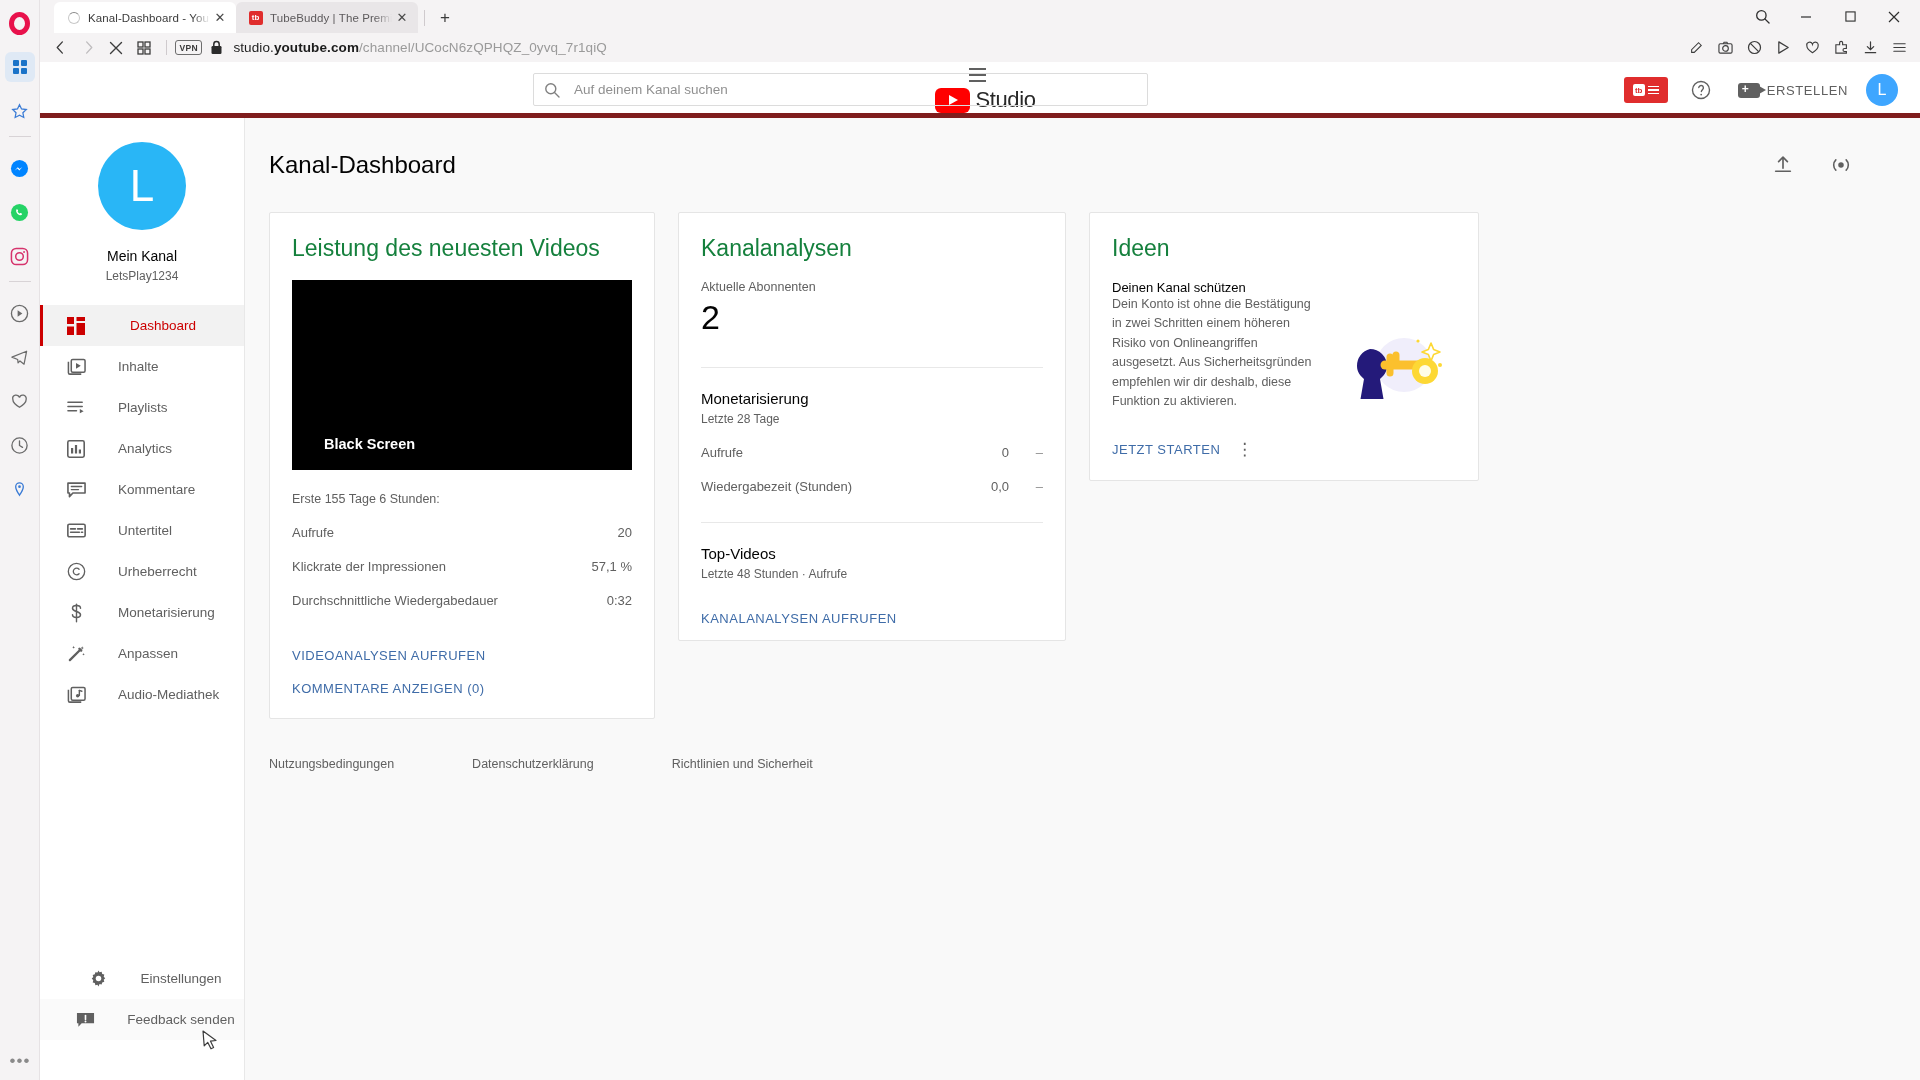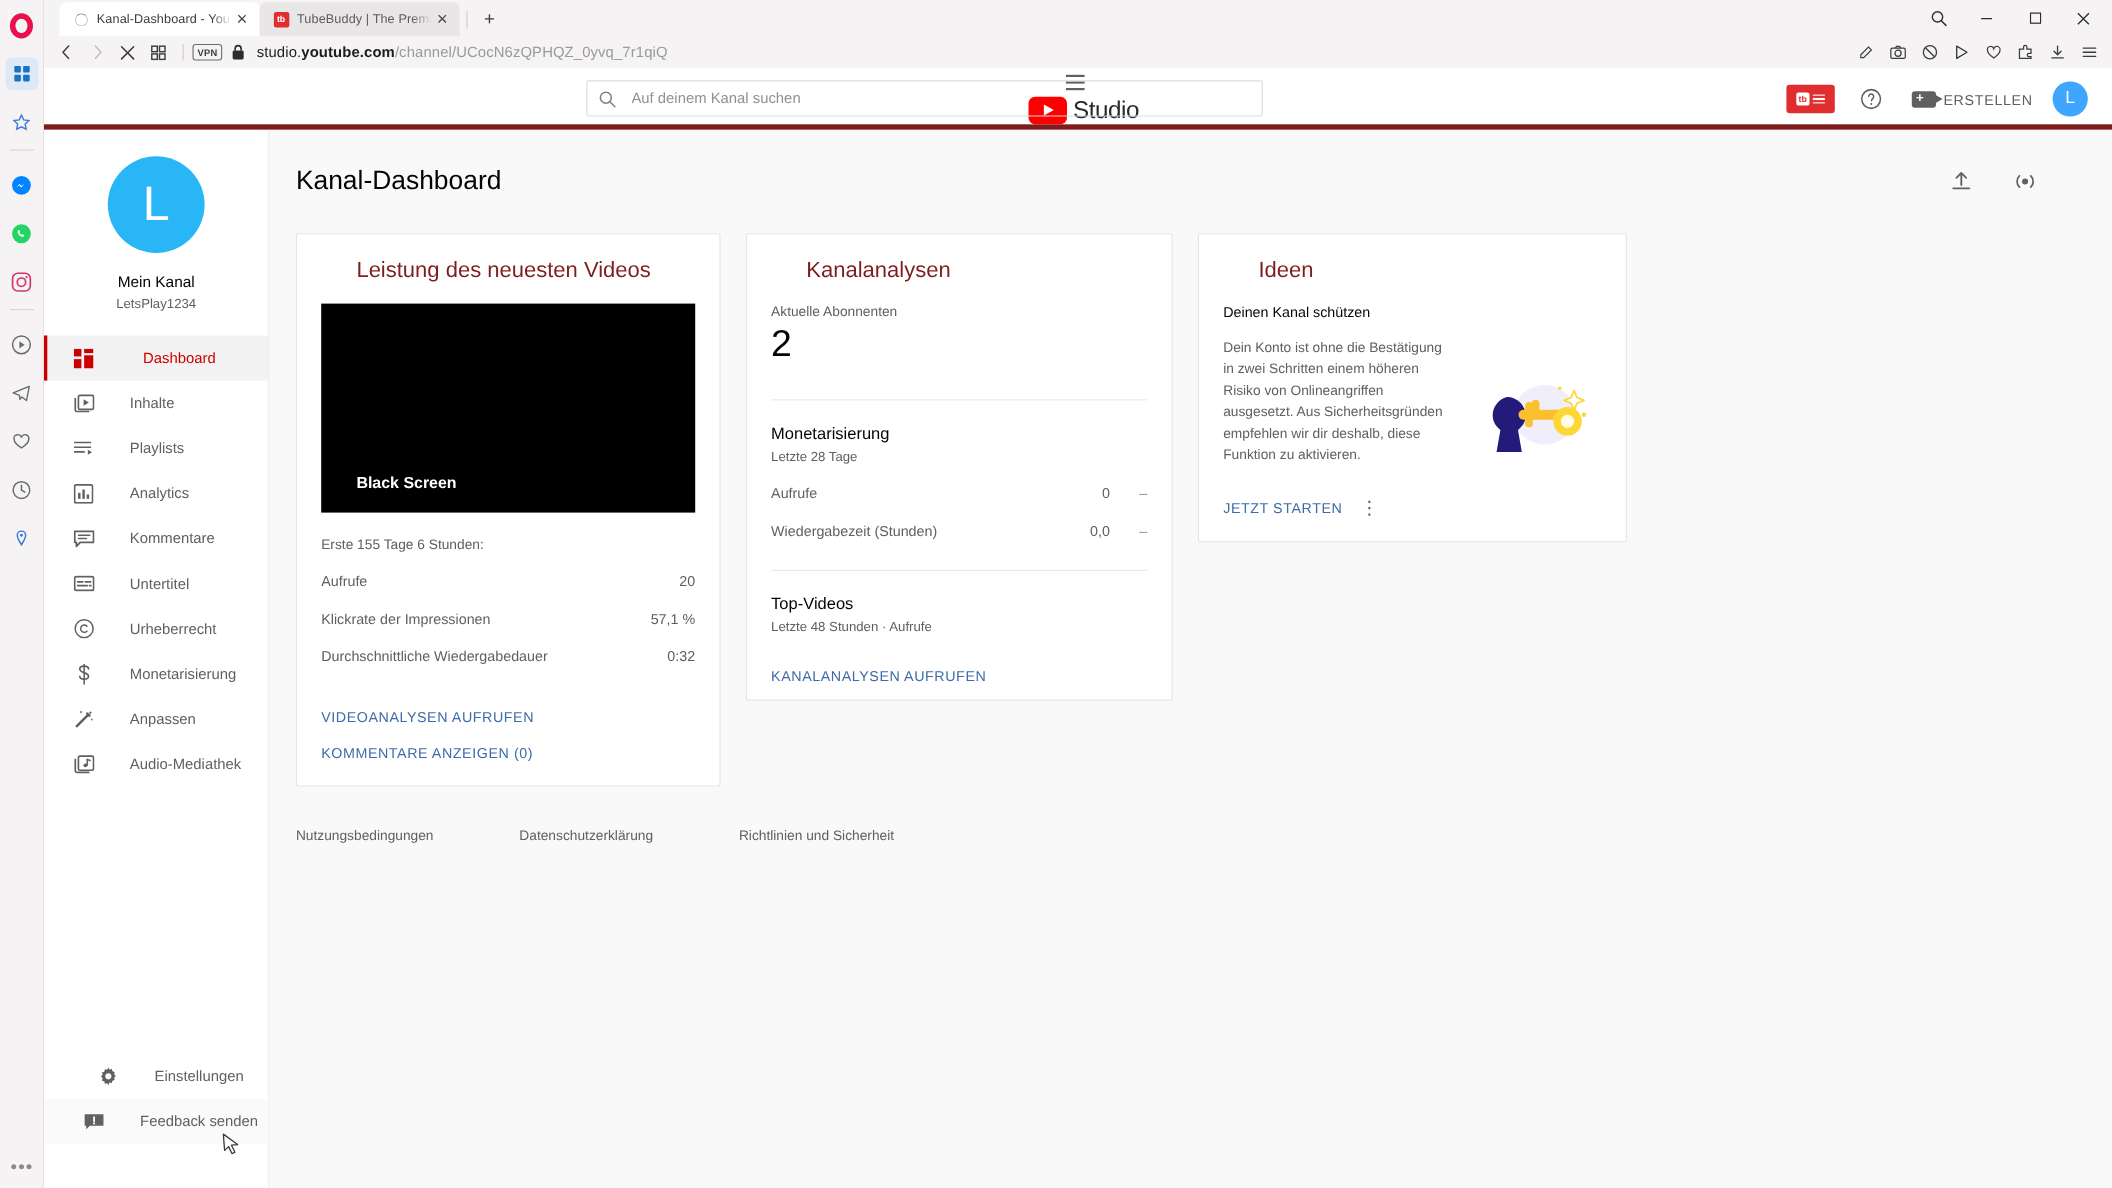--- a/index.html
+++ b/index.html
@@ -250,21 +250,21 @@
   #head-actions { display: flex; align-items: center; gap: 20px; }
   .head-act { width: 38px; height: 38px; display: flex; align-items: center; justify-content: center; color: #606060; border-radius: 50%; }
 
   #cards-row { display: flex; gap: 23px; padding: 28px 24px 0 24px; align-items: flex-start; }
   .card {
     background: #ffffff; border: 1px solid #e5e5e5; border-radius: 2px;
   }
   #card-latest { width: 386px; padding: 22px 22px 22px 22px; }
   #card-analytics { width: 388px; padding: 22px 22px 14px 22px; }
   #card-ideas { width: 390px; padding: 22px 22px 22px 22px; }
-  .card-title { font-size: 20px; color: #7f1d1d; margin-bottom: 18px; font-weight: 400; margin-left: 32px; }
+  .card-title { font-size: 23px; color: #15803d; margin-bottom: 18px; font-weight: 400; }
 
   #video-thumb {
     width: 340px; height: 190px; background: #000; position: relative;
   }
   #video-thumb-title {
     position: absolute; left: 32px; bottom: 18px; color: #fff;
     font-size: 14.5px; font-weight: bold;
   }
   #latest-sub { margin-top: 22px; font-size: 12.5px; color: #606060; }
   .stat-row {
@@ -283,21 +283,21 @@
   .sec-title { font-size: 15px; color: #030303; }
   .sec-sub { font-size: 12px; color: #606060; margin-top: 5px; }
   .sum-row {
     display: flex; align-items: center; margin-top: 19px;
     font-size: 13px; color: #606060;
   }
   .sum-row .lbl { flex: 1; }
   .sum-row .val { width: 60px; text-align: right; }
   .sum-row .dash { width: 34px; text-align: right; color: #909090; }
 
-  #ideas-head { font-size: 13px; color: #030303; font-weight: 500; margin-bottom: 16px; }
+  #ideas-head { font-size: 13px; color: #030303; font-weight: 500; }
   #ideas-body { display: flex; align-items: flex-start; }
   #ideas-text { width: 210px; font-size: 12.5px; line-height: 1.55; color: #606060; }
   #ideas-art { width: 120px; height: 96px; position: relative; margin-top: 26px; margin-left: 6px; }
   #ideas-actions { display: flex; align-items: center; margin-top: 24px; gap: 16px; }
   #ideas-link { color: #3f6ca8; font-size: 13px; font-weight: 500; letter-spacing: .5px; }
   #ideas-more { color: #606060; font-size: 17px; line-height: 1; letter-spacing: 0; }
 
   #footer-links {
     display: flex; gap: 78px; padding: 38px 0 0 24px; font-size: 12.5px; color: #606060;
   }

